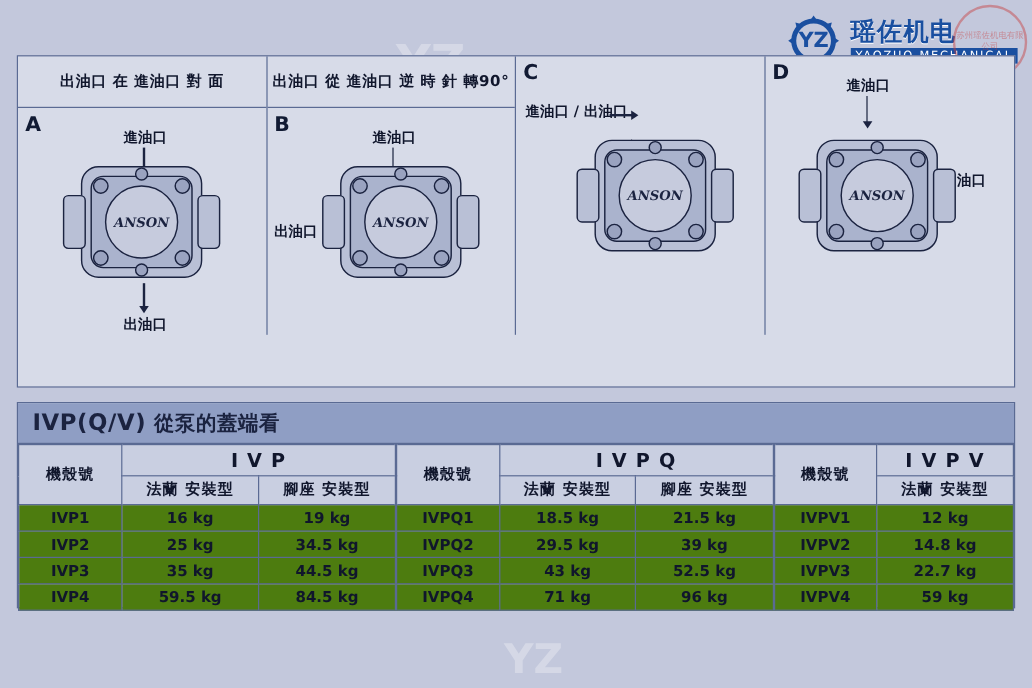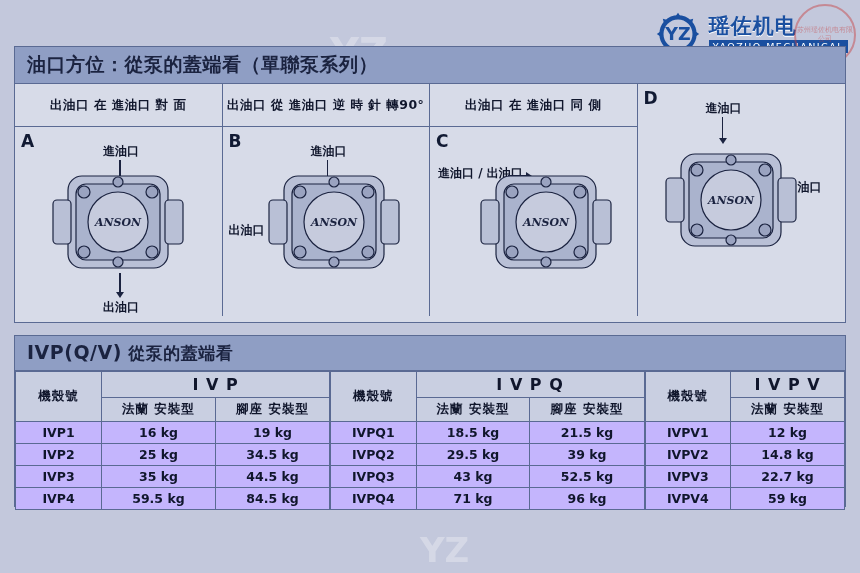--- a/index.html
+++ b/index.html
@@ -117,21 +117,21 @@
     color:#10162c;
   }
   table.wt th, table.wt td {
     border:1px solid #5a6a93;
     text-align:center;
     padding:3px 2px;
     font-weight:bold;
     height:22px;
   }
   table.wt th { background:#c9cfe1; letter-spacing:1px; }
-  table.wt td { background:#c4b5fd; }
+  table.wt td { background:#4d7c0f; }
   .col-model { width:86px; }
   .grp { font-size:16px; letter-spacing:3px; }
   .sep-col { border-left:2px solid #5a6a93 !important; }
   .val { font-family:"DejaVu Sans","Liberation Sans",sans-serif; }
 </style>
 </head>
 <body>
 
 <div class="wm" style="left:60px;top:270px;transform:rotate(-18deg);">瑶佐机电有限公司</div>
 <div class="wm" style="left:400px;top:290px;transform:rotate(-18deg);">瑶佐机电有限公司</div>
@@ -158,21 +158,20 @@
     <text x="50" y="62" font-size="38" font-weight="bold" fill="#1a4fa0" text-anchor="middle" font-family="DejaVu Sans, sans-serif">YZ</text>
   </svg>
   <div class="logo-text">
     <div class="logo-cn">瑶佐机电</div>
     <div class="logo-en">YAOZUO MECHANICAL</div>
   </div>
 </div>
 <div class="logo-stamp">苏州瑶佐机电有限公司</div>
 
 <div class="panel" id="panel-ports">
-  <div class="panel-title">油口方位：從泵的蓋端看（單聯泵系列）</div>
 
   <div class="port-row">
 
     <div class="port-col">
       <div class="port-head">出油口 在 進油口 對 面</div>
       <div class="port-body">
         <div class="port-letter">A</div>
         <div class="lbl" style="left:88px;top:16px;">進油口</div>
         <div class="arrow-v" style="left:104px;top:33px;height:22px;"></div>
         <div class="tri tri-down" style="left:101px;top:54px;"></div>
@@ -221,21 +220,20 @@
             <circle cx="109" cy="86" r="6" fill="#9aa3c0"></circle>
             <circle cx="75" cy="16" r="5" fill="#9aa3c0"></circle>
             <circle cx="75" cy="96" r="5" fill="#9aa3c0"></circle>
           </g>
           <text x="75" y="60" font-size="11" font-style="italic" font-weight="bold" fill="#1b2340" text-anchor="middle" font-family="DejaVu Serif, serif">ANSON</text>
         </svg>
       </div>
     </div>
 
     <div class="port-col">
-      <div class="port-head">出油口 在 進油口 同 側</div>
       <div class="port-body">
         <div class="port-letter">C</div>
         <div class="lbl" style="left:8px;top:38px;">進油口 / 出油口</div>
         <div class="arrow-h" style="left:78px;top:48px;width:22px;"></div>
         <div class="tri tri-right" style="left:96px;top:45px;"></div>
         <div class="arrow-h" style="left:78px;top:72px;width:22px;"></div>
         <div class="tri tri-right" style="left:96px;top:69px;"></div>
         <svg class="pump-svg" width="150" height="112" viewBox="0 0 150 112" style="left:56%;">
           <g stroke="#1b2340" stroke-width="1.2" fill="#b9c0d6">
             <rect x="25" y="10" width="100" height="92" rx="14"></rect>

